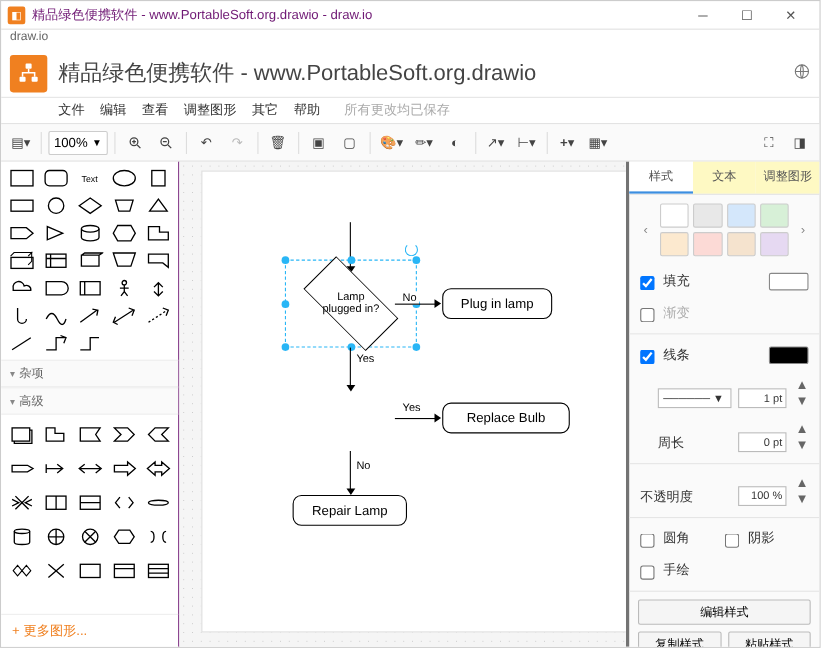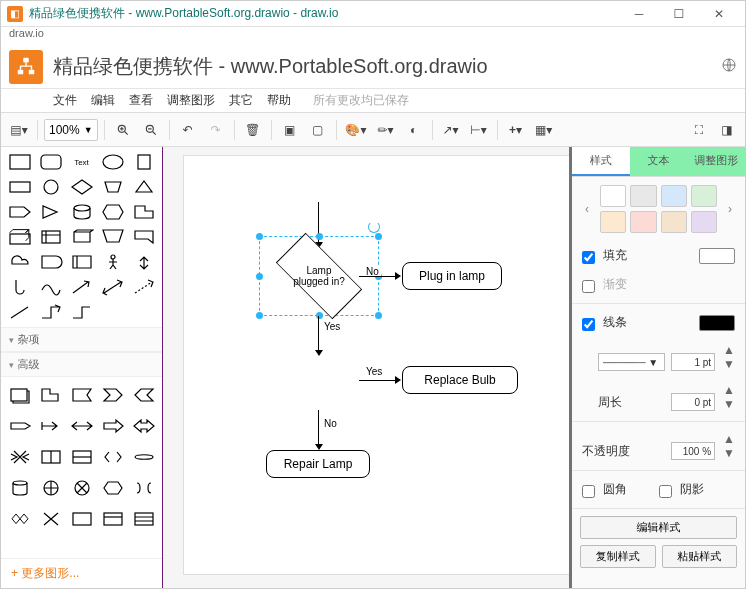--- a/index.html
+++ b/index.html
@@ -1,19 +1,19 @@
 <!DOCTYPE html>
 <html><head>
 <meta charset="utf-8">
 <style>
 *{box-sizing:border-box;margin:0;padding:0;font-family:"Microsoft YaHei",Arial,sans-serif;font-size:12px;user-select:none}
 body{width:746px;height:589px;background:#fff;overflow:hidden;border:1px solid #ccc}
 .titlebar{height:26px;display:flex;align-items:center;padding:0 6px;border-bottom:1px solid #e0e0e0}
 .titlebar .appicon{width:16px;height:16px;background:#f08020;border-radius:2px;margin-right:6px;display:flex;align-items:center;justify-content:center;color:#fff;font-size:10px}
-.titlebar .title{flex:1;color:#0f766e}
+.titlebar .title{flex:1;color:#701a75}
 .winbtn{width:40px;height:26px;display:flex;align-items:center;justify-content:center;color:#555}
 .addrbar{height:18px;padding:0 8px;color:#666;font-size:11px}
 .header{height:44px;display:flex;align-items:center;padding:0 8px;border-bottom:1px solid #e5e5e5}
 .header .logo{width:34px;height:34px;background:#f08020;border-radius:3px;margin-right:10px;display:flex;align-items:center;justify-content:center}
 .header .logo svg{fill:#fff}
 .header .doctitle{font-size:20px;color:#444}
 .header .globe{margin-left:auto;color:#666}
 .menubar{height:24px;display:flex;align-items:center;padding-left:52px;gap:14px;border-bottom:1px solid #ddd}
 .menubar span{color:#333}
 .menubar .saved{color:#aaa;margin-left:8px}
@@ -36,21 +36,21 @@
 .node{position:absolute;border:1px solid #000;border-radius:8px;background:#fff;display:flex;align-items:center;justify-content:center;text-align:center;font-size:11px;padding:4px}
 .diamond{position:absolute;width:80px;height:60px;display:flex;align-items:center;justify-content:center}
 .diamond .drot{position:absolute;inset:0;border:1px solid #000;background:#fff;transform:rotate(45deg) scaleY(0.7)}
 .diamond .dtxt{position:relative;font-size:10px;text-align:center;line-height:1.1}
 .handle{position:absolute;width:7px;height:7px;background:#29b6f6;border-radius:50%}
 .arrow{position:absolute;background:#000}
 .arrhead{position:absolute;width:0;height:0}
 .lbl{position:absolute;font-size:10px;background:#fff;padding:0 2px}
 .right{width:176px;border-left:3px solid #737373;background:#fafafa;display:flex;flex-direction:column}
 .rtabs{display:flex;border-bottom:1px solid #ddd}
-.rtab{flex:1;text-align:center;padding:6px 0;font-size:11px;color:#555;background:#86efac}
+.rtab{flex:1;text-align:center;padding:6px 0;font-size:11px;color:#555;background:#fef9c3}
 .rtab.active{background:#fff;border-bottom:2px solid #3b8ee0}
 .fillrow{padding:8px;display:flex;align-items:center;gap:6px}
 .swatches{display:grid;grid-template-columns:repeat(4,1fr);gap:4px;flex:1}
 .sw{height:22px;border:1px solid #ccc;border-radius:2px}
 .arrnav{width:14px;color:#888;text-align:center}
 .prop{padding:6px 10px;display:flex;align-items:flex-end;gap:6px;font-size:11px;color:#333}
 .prop input[type=checkbox]{margin-right:2px}
 .colbox{margin-left:auto;width:36px;height:16px;border:1px solid #888;border-radius:2px}
 .numfld{margin-left:auto;width:44px;height:18px;border:1px solid #bbb;font-size:10px;text-align:right;padding:0 3px;display:flex;align-items:center;justify-content:flex-end;background:#fff}
 .selbox{flex:1;height:18px;border:1px solid #bbb;background:#fff;display:flex;align-items:center;padding:0 4px;font-size:10px}
@@ -568,20 +568,24 @@
         </div>
       </div>
     <div style="border-top:1px solid #e5e5e5;margin:4px 0"></div>
     <div class="prop">
       <input type="checkbox" style="">
         <span>圆角</span>
       <span style="width:20px"></span>
       <input type="checkbox" style="">
         <span>阴影</span>
     </div>
+    <div class="prop">
+        <input type="checkbox" style="">
+        <span>手绘</span>
+      </div>
     <div style="border-top:1px solid #e5e5e5;margin:4px 0"></div>
     <div class="rbtn">编辑样式</div>
     <div class="rbtn2">
       <div class="rbtn">复制样式</div>
       <div class="rbtn">粘贴样式</div>
     </div>
 
   </div>
 </div>
 

